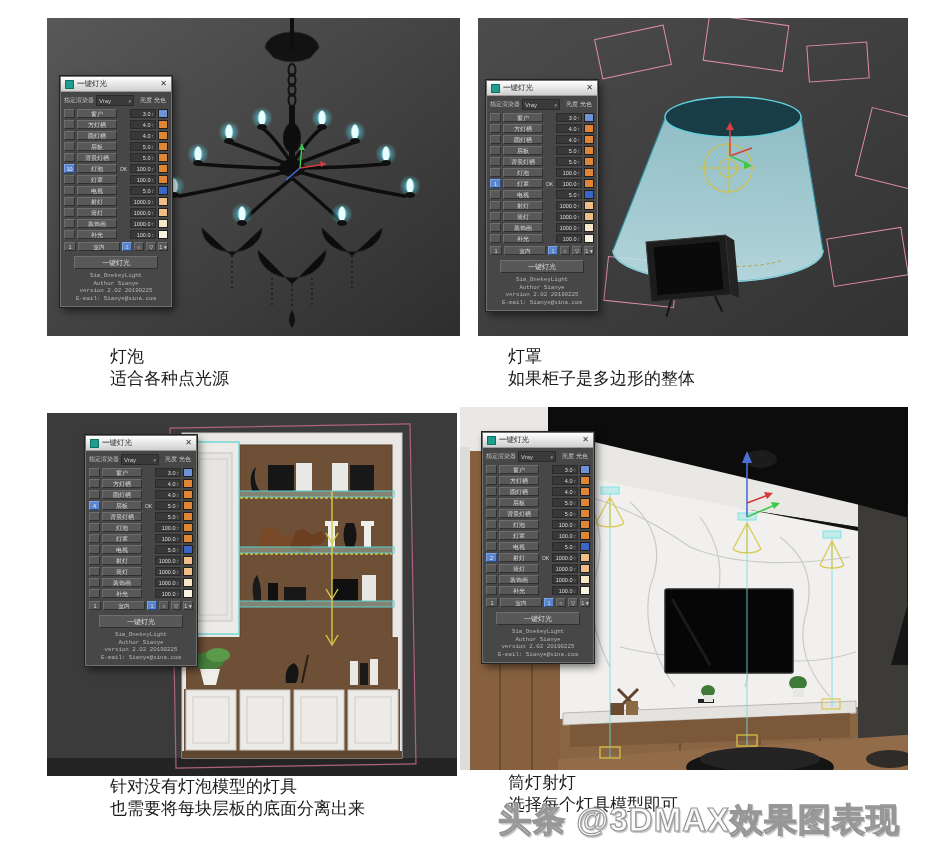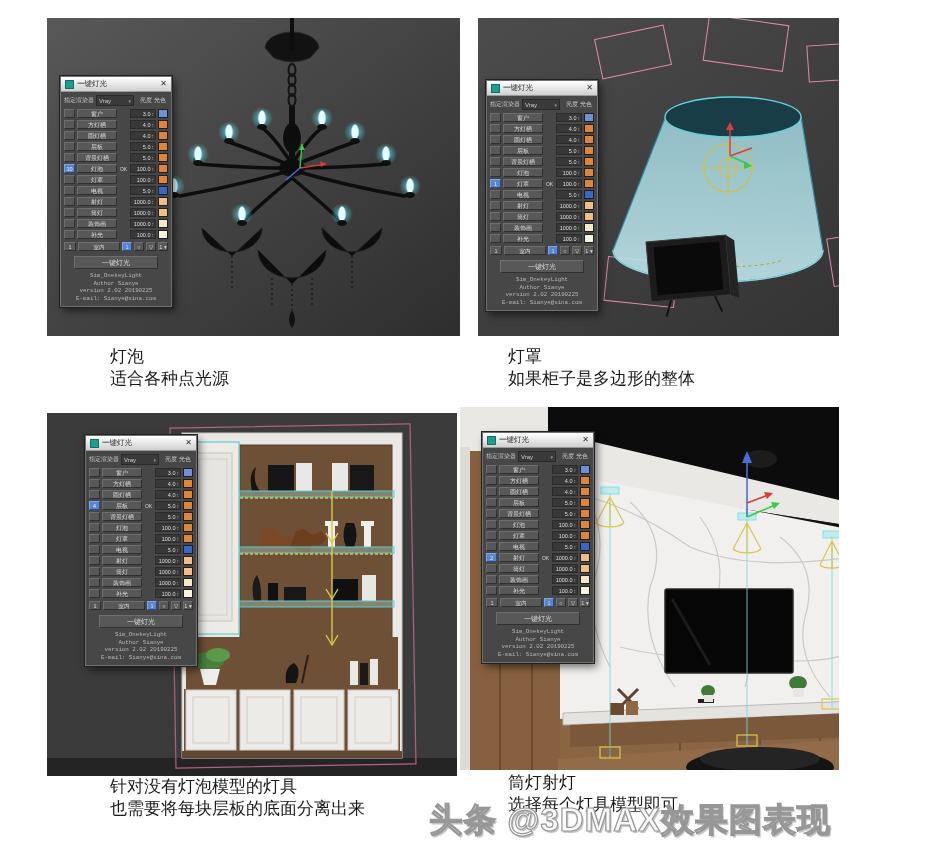--- a/index.html
+++ b/index.html
@@ -1,17 +1,17 @@
 <!DOCTYPE html>
 <html><head>
 <meta charset="utf-8">
 <style>
   html,body{margin:0;padding:0;background:#ffffff;}
-  .page{position:relative;width:810px;height:856px;background:#ffffff;overflow:hidden;
-        font-family:"Liberation Sans",sans-serif;padding-left:29px;}
+  .page{position:relative;width:908px;height:856px;background:#ffffff;overflow:hidden;
+        font-family:"Liberation Sans",sans-serif;}
   .viewport{position:absolute;overflow:hidden;background:#3c3c3c;}
   #vp0{left:47px;top:18px;width:413px;height:318px;}
   #vp1{left:478px;top:18px;width:457px;height:318px;}
   #vp2{left:47px;top:413px;width:410px;height:363px;}
   #vp3{left:460px;top:407px;width:475px;height:363px;}
   .viewport svg{position:absolute;left:0;top:0;}
 
   
   .panel{position:absolute;width:110px;background:#474747;border:1px solid #707070;
          box-shadow:0 0 0 1px #222,3px 4px 8px rgba(0,0,0,.55);z-index:5;}

